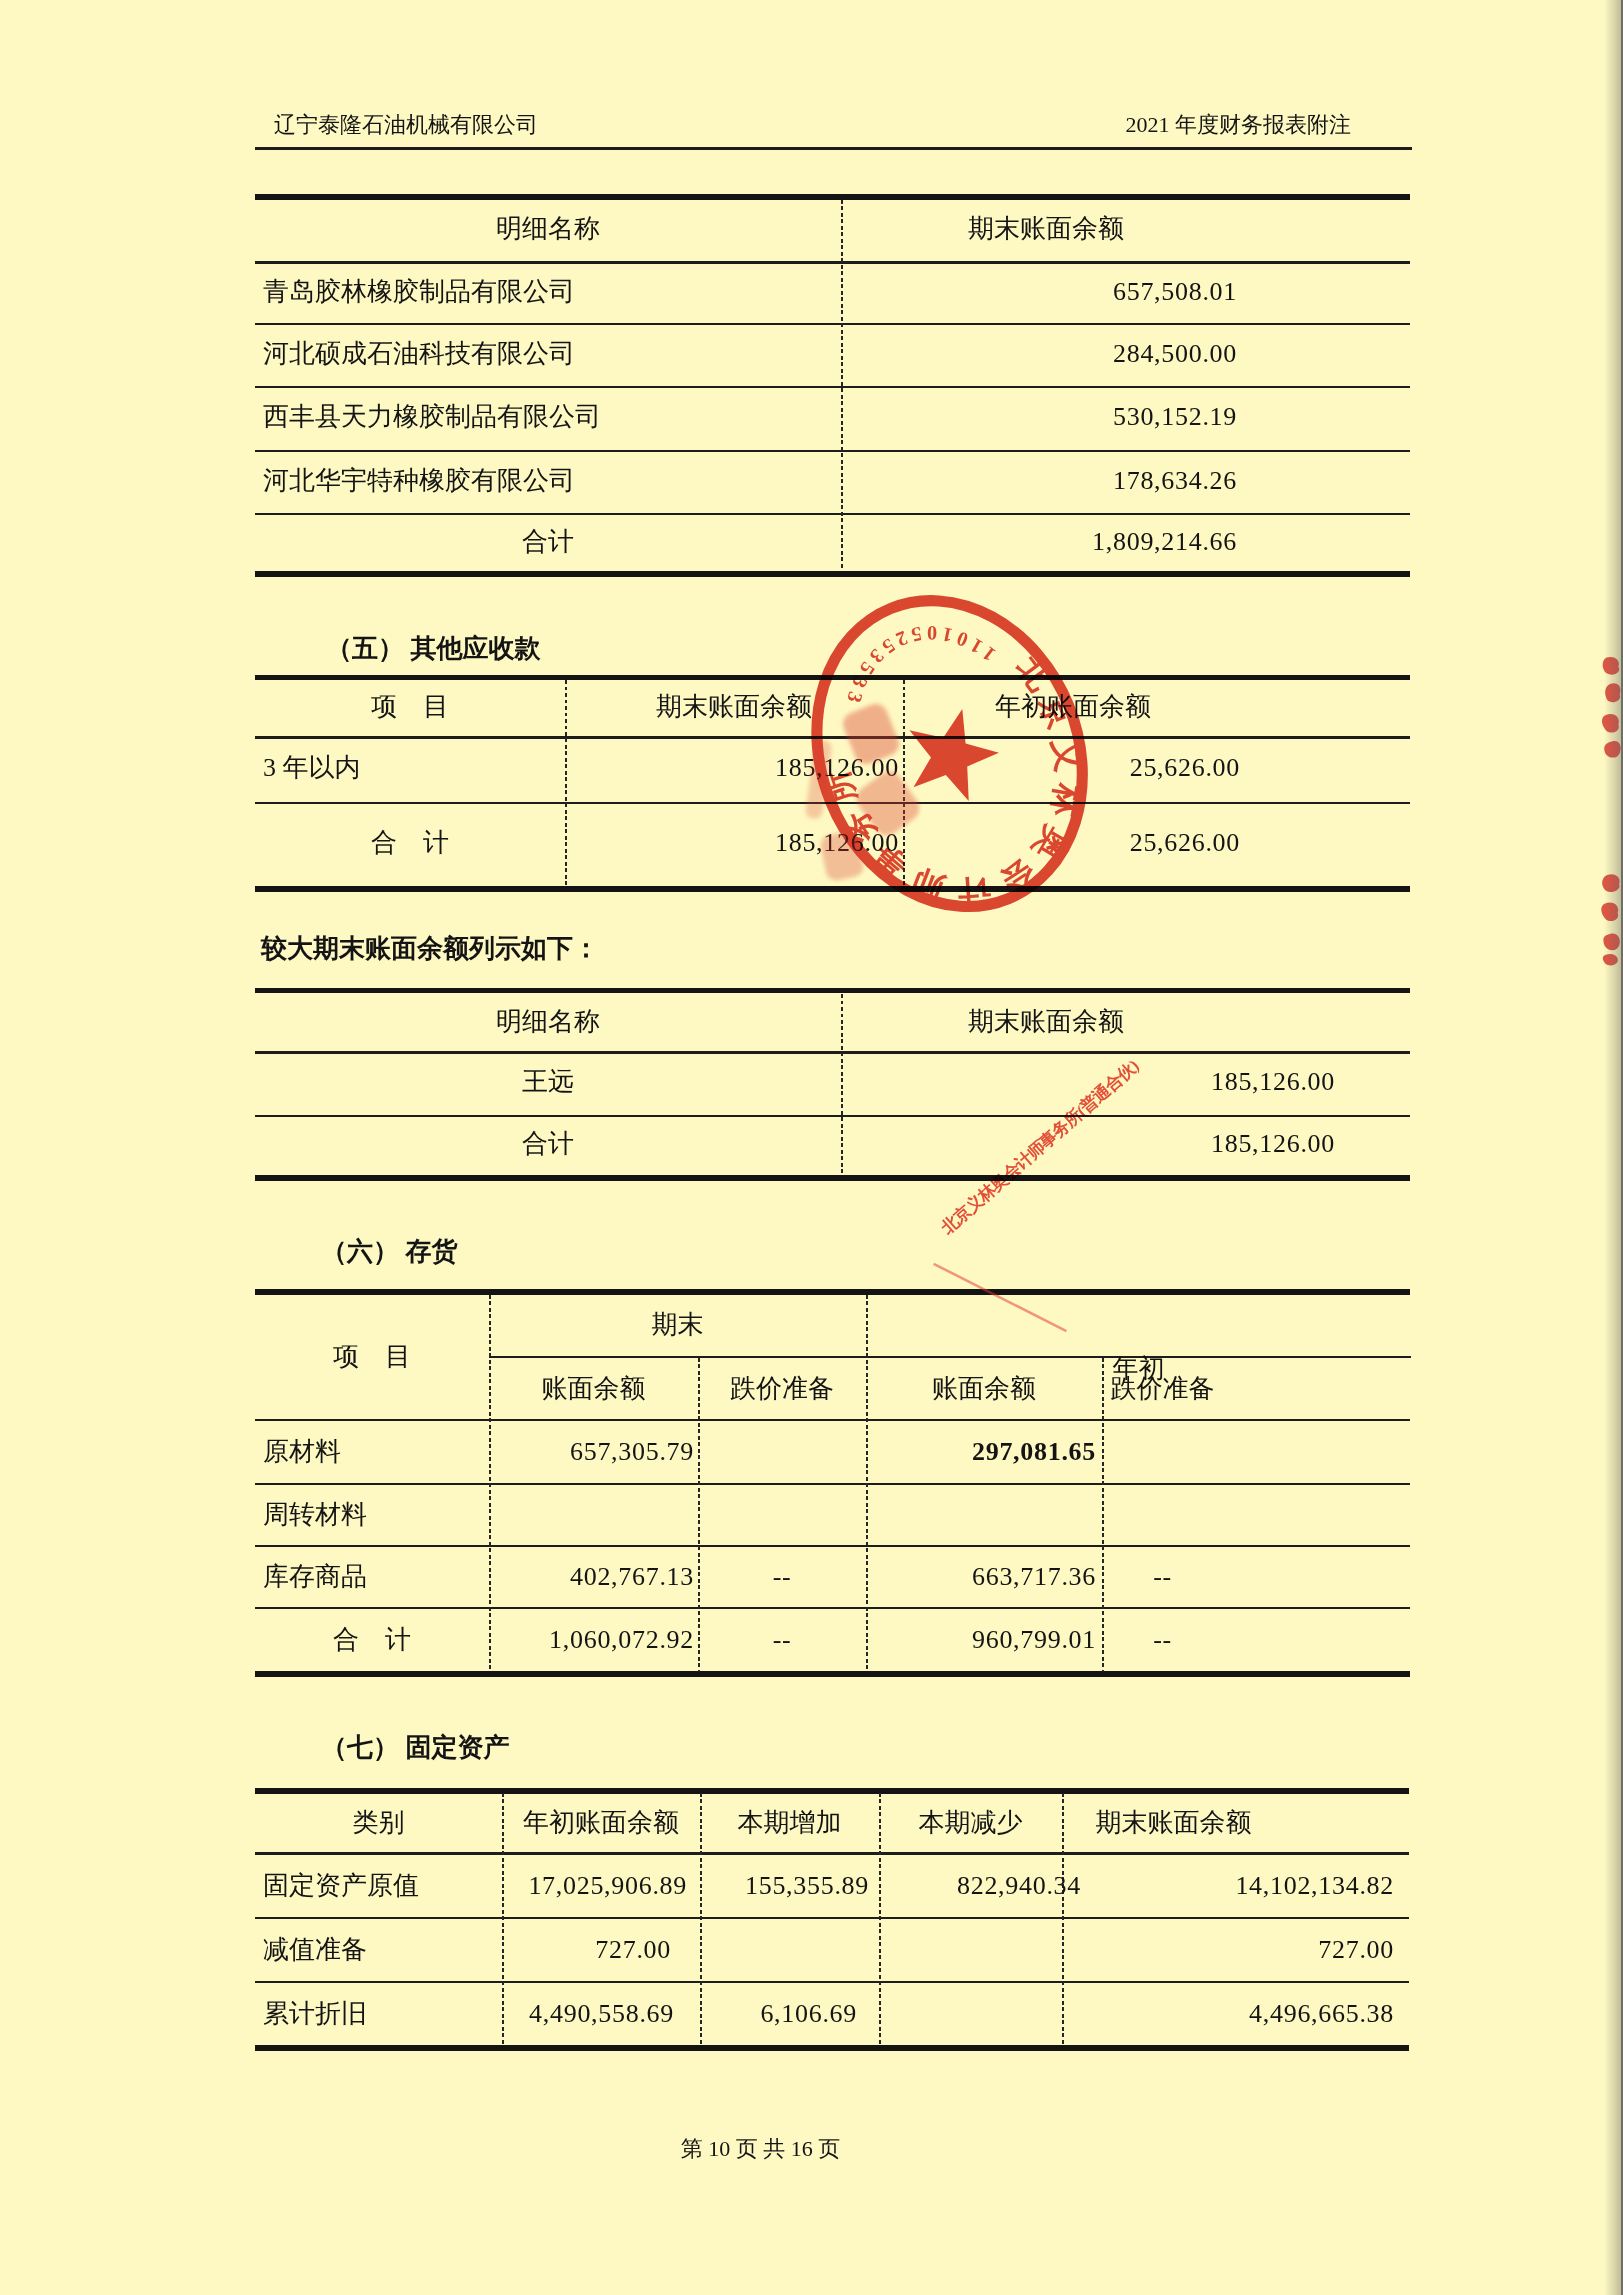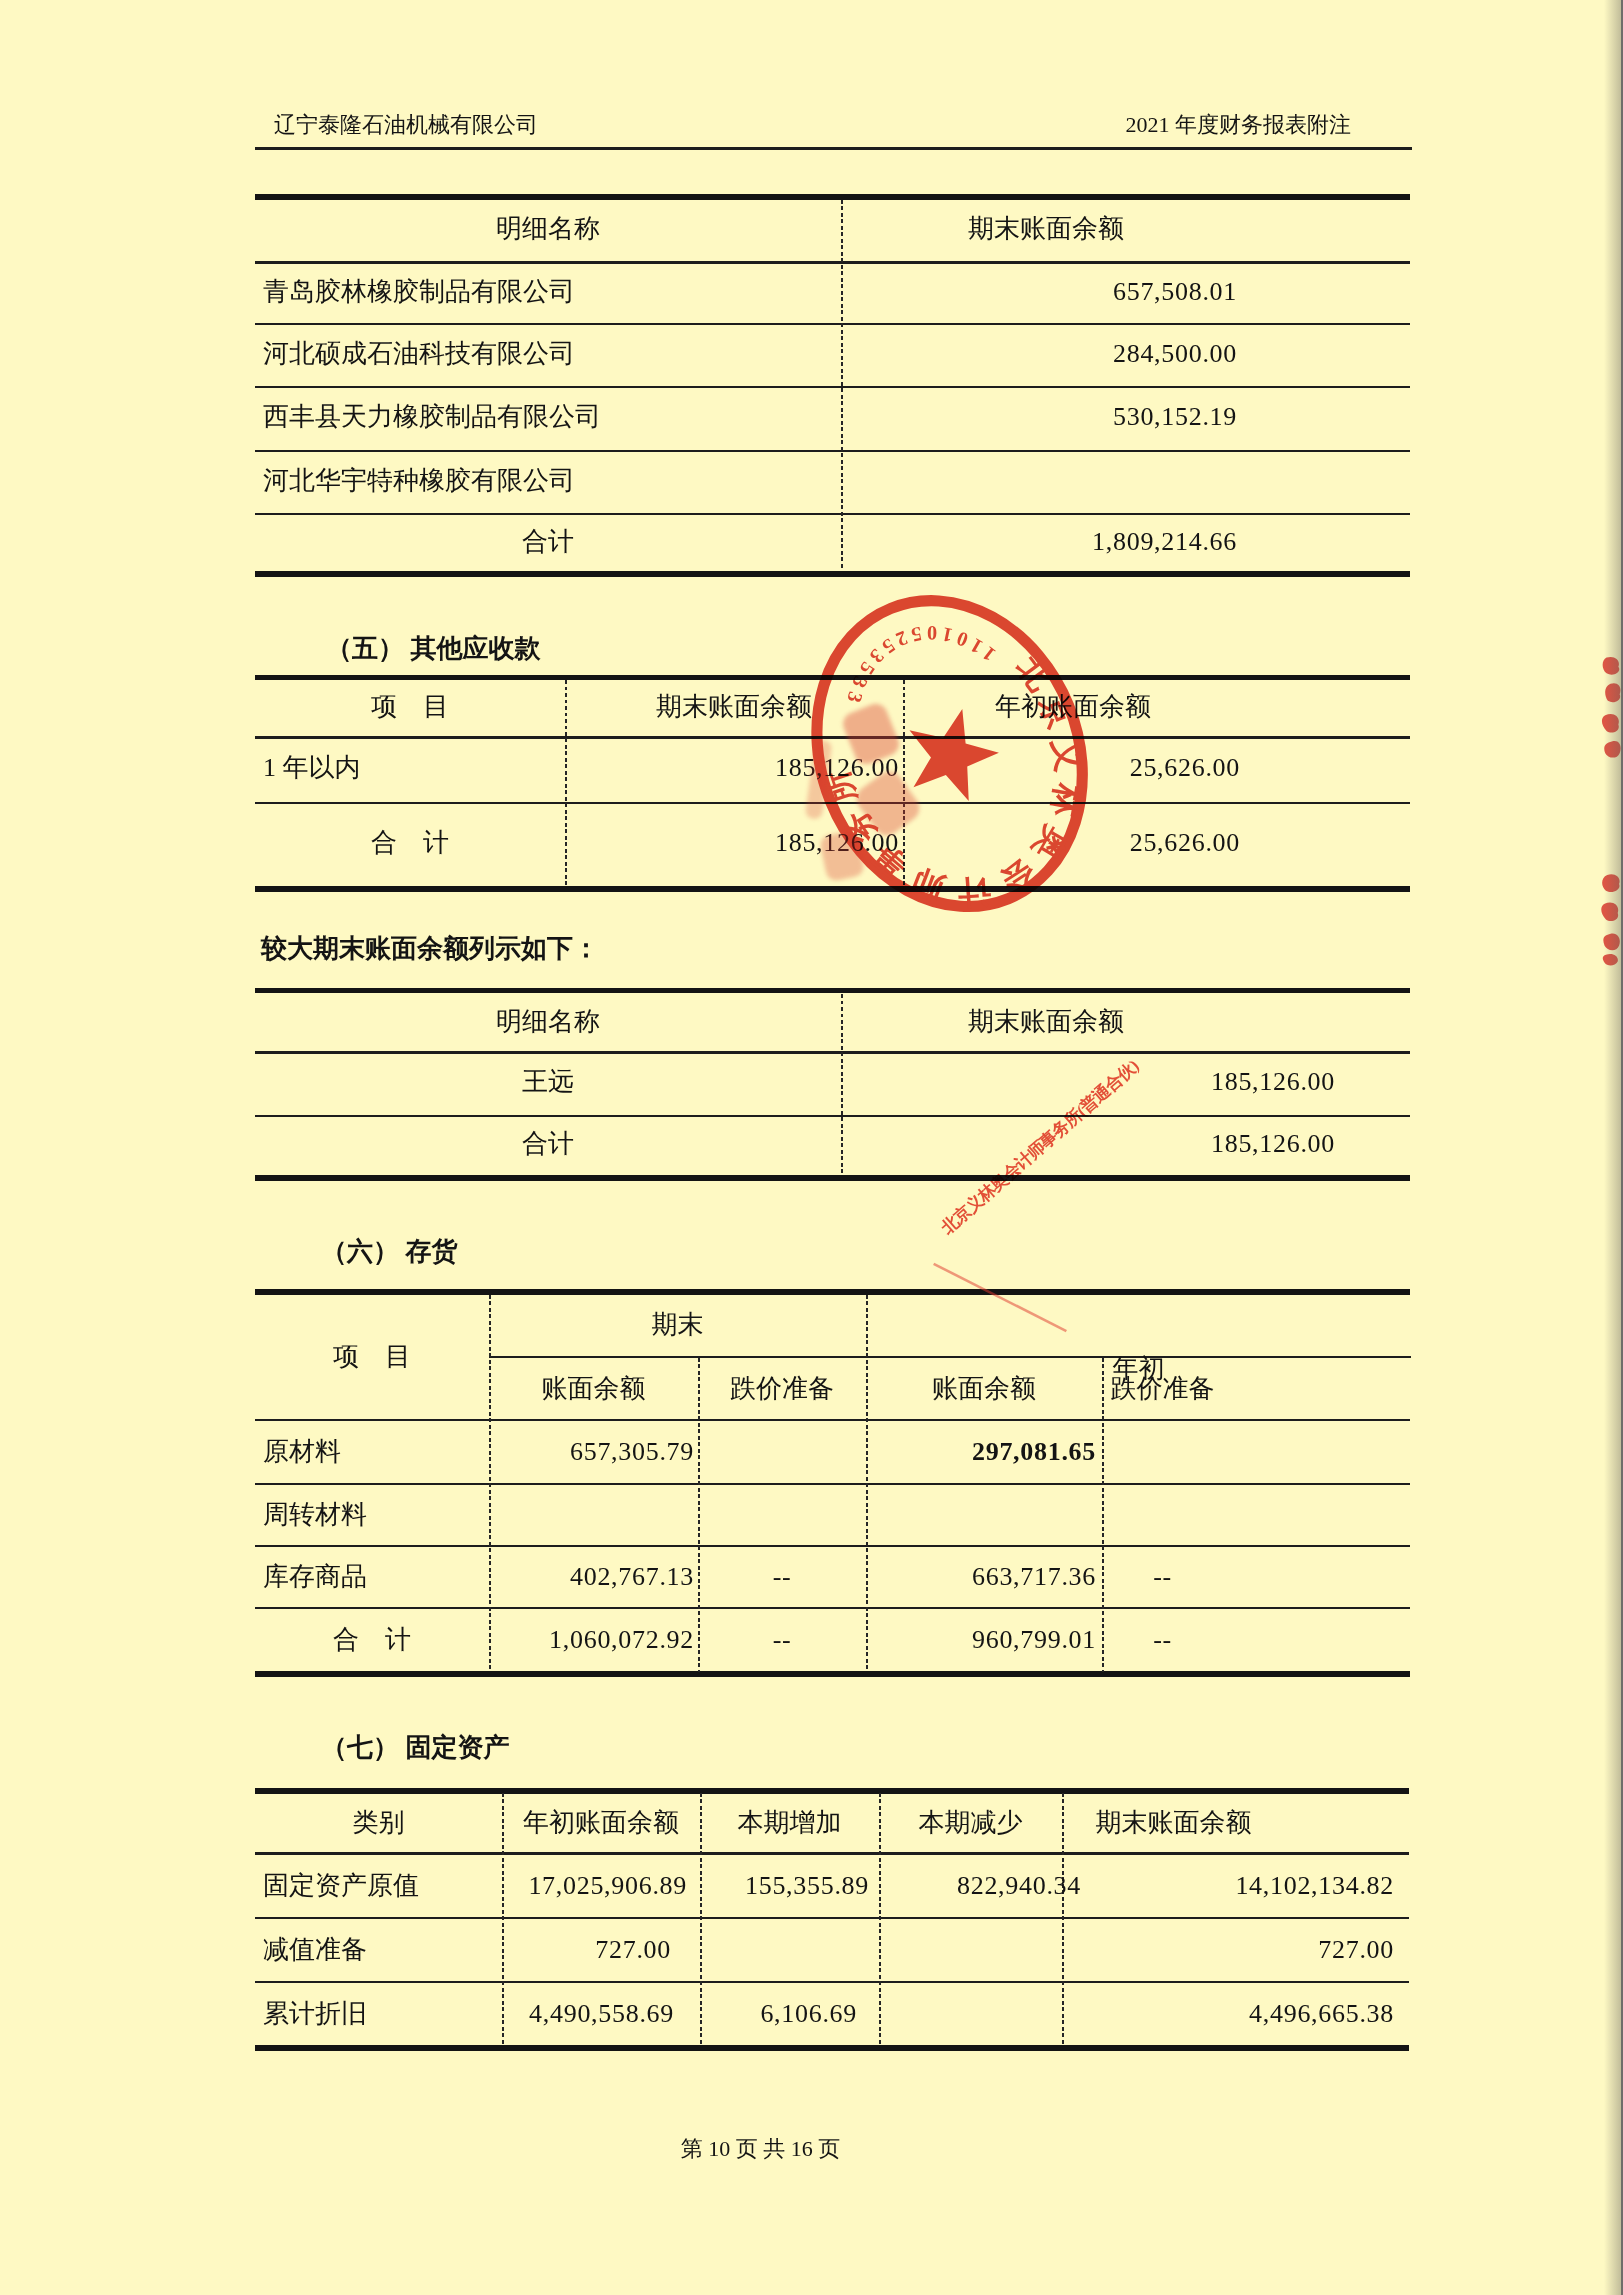--- a/index.html
+++ b/index.html
@@ -44,37 +44,38 @@
   <div class="cell c" style="left:255px;top:200px;width:586px;height:59px;">明细名称</div>
   <div class="cell c" style="left:841px;top:200px;width:410px;height:59px;">期末账面余额</div>
 
   <div class="cell" style="left:263px;top:262px;width:569px;height:60px;">青岛胶林橡胶制品有限公司</div>
   <div class="cell r num" style="left:841px;top:262px;width:396px;height:60px;">657,508.01</div>
   <div class="cell" style="left:263px;top:323px;width:569px;height:63px;">河北硕成石油科技有限公司</div>
   <div class="cell r num" style="left:841px;top:323px;width:396px;height:63px;">284,500.00</div>
   <div class="cell" style="left:263px;top:386px;width:569px;height:63px;">西丰县天力橡胶制品有限公司</div>
   <div class="cell r num" style="left:841px;top:386px;width:396px;height:63px;">530,152.19</div>
   <div class="cell" style="left:263px;top:450px;width:569px;height:62px;">河北华宇特种橡胶有限公司</div>
+  <div class="cell r num" style="left:841px;top:450px;width:396px;height:62px;">178,634.26</div>
   <div class="cell c" style="left:255px;top:513px;width:586px;height:58px;">合计</div>
   <div class="cell r num" style="left:841px;top:513px;width:396px;height:58px;">1,809,214.66</div>
 
   <div class="heading" style="left:326px;top:631px;">（五）  其他应收款</div>
 
   <div class="hl thick" style="left:255px;top:675px;width:1155px;height:5.2px;"></div>
   <div class="hl med" style="left:255px;top:736px;width:1155px;"></div>
   <div class="hl" style="left:255px;top:802px;width:1155px;"></div>
   <div class="hl thick" style="left:255px;top:886px;width:1155px;"></div>
   <div class="vl" style="left:565px;top:680px;height:206px;"></div>
   <div class="vl" style="left:903px;top:680px;height:206px;"></div>
 
   <div class="cell c" style="left:255px;top:680px;width:310px;height:55px;">项　目</div>
   <div class="cell c" style="left:565px;top:680px;width:338px;height:55px;">期末账面余额</div>
   <div class="cell c" style="left:903px;top:680px;width:340px;height:55px;">年初账面余额</div>
 
-  <div class="cell" style="left:263px;top:736px;width:288px;height:64px;">1 年以内</div>
+  <div class="cell" style="left:263px;top:736px;width:288px;height:64px;">3 年以内</div>
   <div class="cell r num" style="left:565px;top:736px;width:334px;height:64px;">185,126.00</div>
   <div class="cell r num" style="left:903px;top:736px;width:337px;height:64px;">25,626.00</div>
   <div class="cell c" style="left:255px;top:802px;width:310px;height:83px;">合　计</div>
   <div class="cell r num" style="left:565px;top:802px;width:334px;height:83px;">185,126.00</div>
   <div class="cell r num" style="left:903px;top:802px;width:337px;height:83px;">25,626.00</div>
 
   <div class="heading" style="left:261px;top:931px;">较大期末账面余额列示如下：</div>
 
   <div class="hl thick" style="left:255px;top:988px;width:1155px;height:5.2px;"></div>
   <div class="hl med" style="left:255px;top:1051px;width:1155px;"></div>

